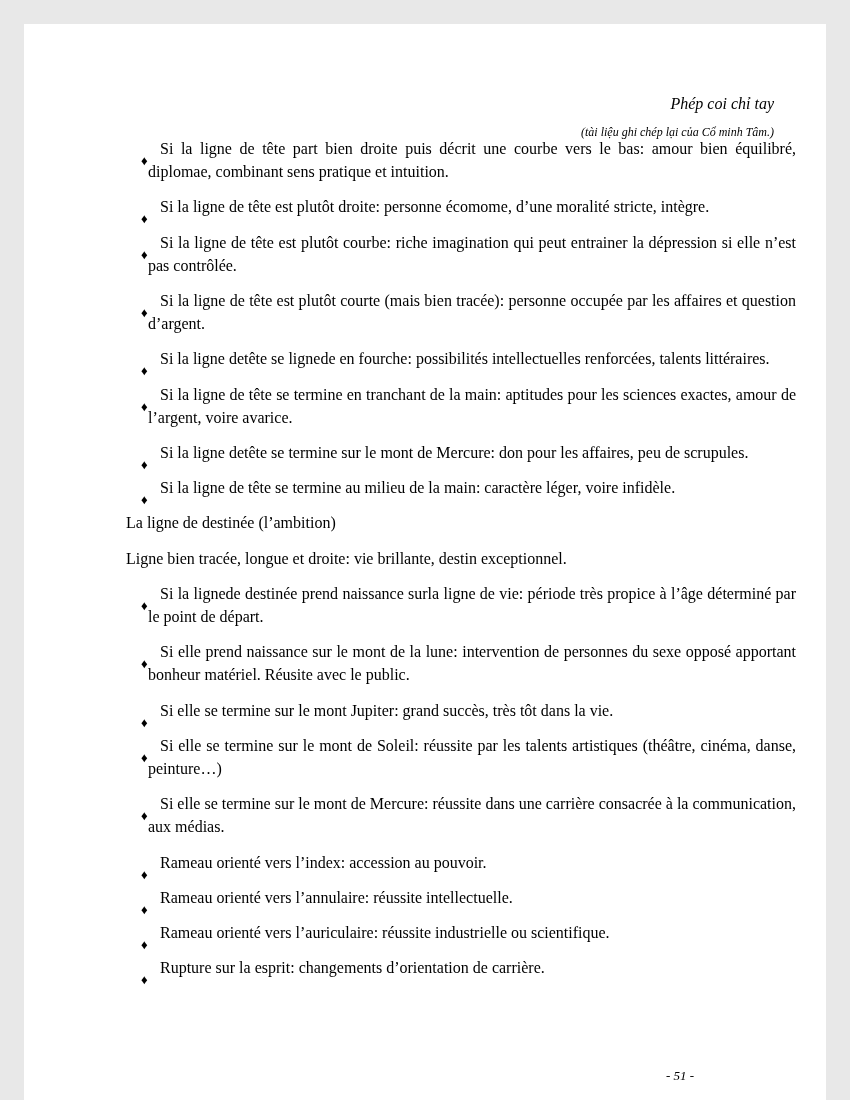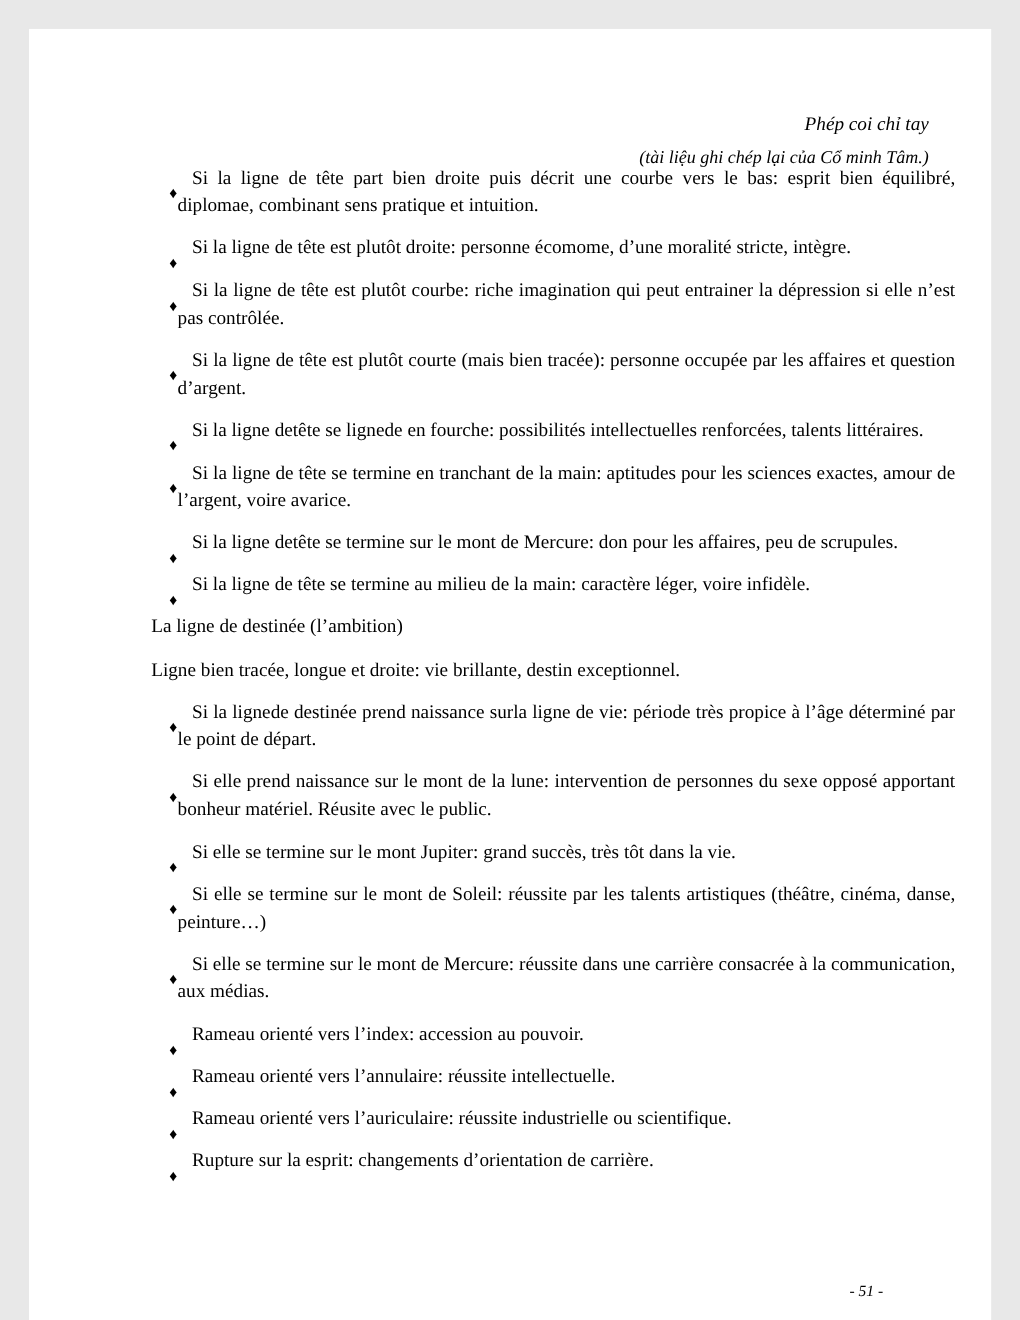--- a/index.html
+++ b/index.html
@@ -14,21 +14,21 @@
     overflow: hidden;
   }
   .header {
     position: absolute;
     top: 46px;
     right: 76px;
     text-align: right;
     font-style: italic;
   }
   .header-title { font-size: 16px; line-height: 19px; }
-  .header-subtitle { font-size: 15px; line-height: 15px; font-style: italic; }
+  .header-subtitle { font-size: 12px; line-height: 15px; font-style: italic; }
   .content {
     position: absolute;
     top: 89px;
     left: 78px;
     width: 694px;
     font-size: 16px;
     line-height: 23.2px;
     text-align: justify;
   }
   .li {
@@ -46,40 +46,40 @@
     font-weight: normal;
     margin-top: 9px;
     text-align: left;
   }
   .para { text-align: justify; }
   .footer {
     position: absolute;
     top: 1032px;
     left: 630px;
     width: 70px;
-    text-align: right;
+    text-align: left;
     font-style: italic;
     font-size: 13px;
   }
 </style>
 </head>
 <body>
 
 <div class="page">
 
   <div class="header">
     <div class="header-title">Phép coi chỉ tay</div>
     <div class="header-subtitle">(tài liệu ghi chép lại của Cổ minh Tâm.)</div>
   </div>
 
   <div class="content">
 
     <div class="li">
       <span class="bullet">♦</span>
-      <span>Si la ligne de tête part bien droite puis décrit une courbe vers le bas: esprit bien équilibré, diplomae, combinant sens pratique et intuition.</span>
+      <span>Si la ligne de tête part bien droite puis décrit une courbe vers le bas: amour bien équilibré, diplomae, combinant sens pratique et intuition.</span>
     </div>
     <div class="li">
       <span class="bullet">♦</span>
       <span>Si la ligne de tête est plutôt droite: personne écomome, d’une moralité stricte, intègre.</span>
     </div>
     <div class="li">
       <span class="bullet">♦</span>
       <span>Si la ligne de tête est plutôt courbe: riche imagination qui peut entrainer la dépression si elle n’est pas contrôlée.</span>
     </div>
     <div class="li">

